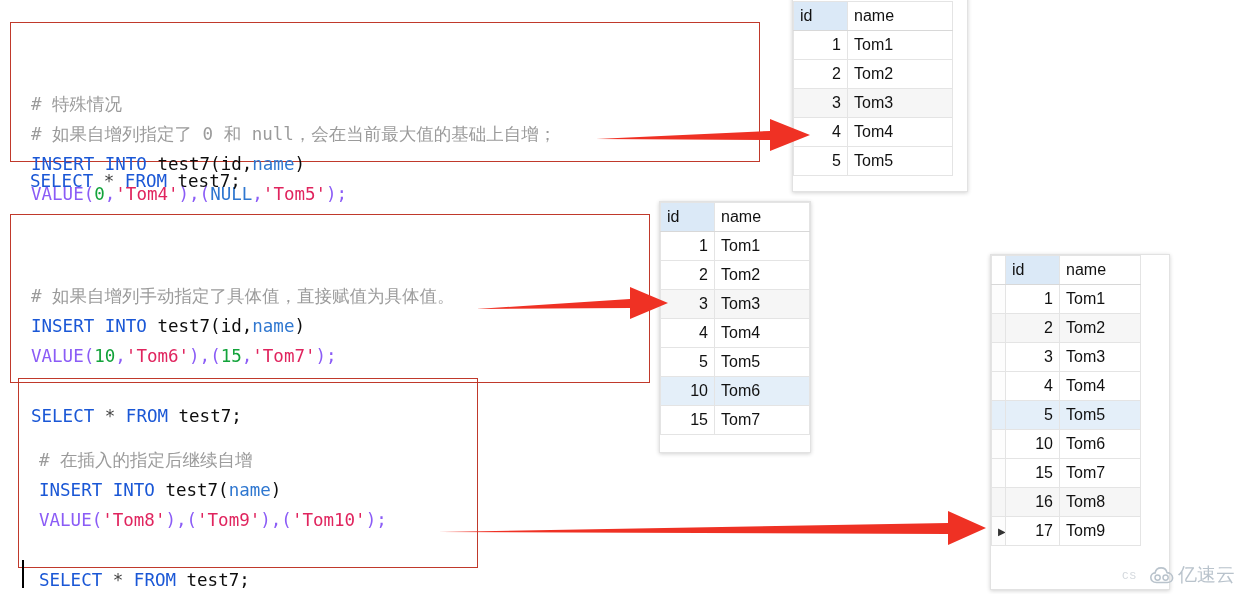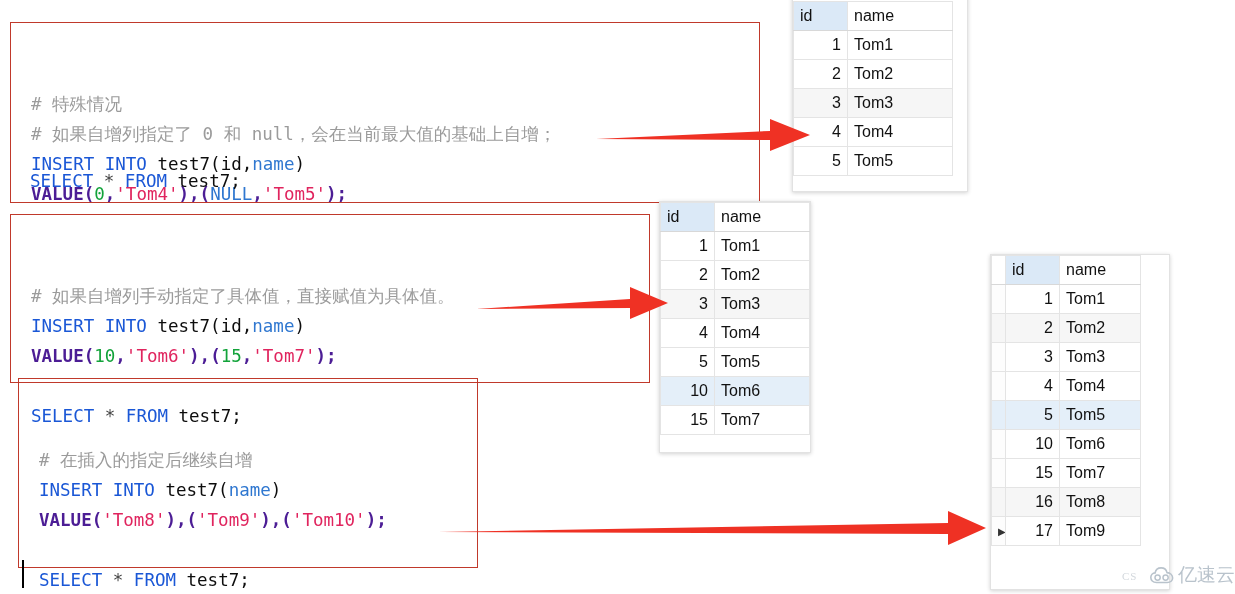--- a/index.html
+++ b/index.html
@@ -32,21 +32,21 @@
   .code-lines {
     padding: 6px 0 6px 20px;
   }
   .ln { height: 30px; }
   .cmt { color: #9b9b9b; }
   .kw  { color: #1a57d6; }
   .fn  { color: #0d0d0d; }
   .col { color: #2f77d0; }
   .num { color: #12a33a; }
   .str { color: #e0245e; }
-  .pun { color: #4c1d95; font-weight: bold; }
+  .pun { color: #8b5cf6; }
   .star { color: #444; }
 
   .outside-line {
     position: absolute;
     font-family: "DejaVu Sans Mono", monospace;
     font-size: 17.5px;
     line-height: 30px;
     white-space: pre;
   }
 
@@ -109,28 +109,28 @@
     align-items: center;
     gap: 4px;
     color: #b9c3cc;
     font-size: 19px;
     font-family: "DejaVu Sans", sans-serif;
   }
   .wm-cs {
     position: absolute;
     color: #d3d8dd;
     font-size: 11px;
-    font-family: Liberation Serif, serif;
+    font-family: Liberation Mono, monospace;
     letter-spacing: 1px;
   }
 </style>
 </head>
 <body>
 
-<div class="code-panel code-box" style="left:10px; top:22px; width:750px; height:181px;">
+<div class="code-panel code-box" style="left:10px; top:22px; width:750px; height:140px;">
   <div class="code-lines" id="cb0"><div class="ln"><span class="cmt"># 特殊情况</span></div><div class="ln"><span class="cmt"># 如果自增列指定了 0 和 null，会在当前最大值的基础上自增；</span></div><div class="ln"><span class="kw">INSERT INTO </span><span class="fn">test7(</span><span class="fn">id</span><span class="fn">,</span><span class="col">name</span><span class="fn">)</span></div><div class="ln"><span class="pun">VALUE(</span><span class="num">0</span><span class="pun">,</span><span class="str">'Tom4'</span><span class="pun">),(</span><span class="col">NULL</span><span class="pun">,</span><span class="str">'Tom5'</span><span class="pun">);</span></div></div>
 </div>
 <div class="outside-line" style="left:30px; top:166px;" id="cb0out"><span class="kw">SELECT </span><span class="star">*</span><span class="kw"> FROM </span><span class="fn">test7;</span></div>
 
 <div class="code-panel code-box" style="left:10px; top:214px; width:640px; height:169px;">
   <div class="code-lines" id="cb1"><div class="ln"><span class="cmt"># 如果自增列手动指定了具体值，直接赋值为具体值。</span></div><div class="ln"><span class="kw">INSERT INTO </span><span class="fn">test7(</span><span class="fn">id</span><span class="fn">,</span><span class="col">name</span><span class="fn">)</span></div><div class="ln"><span class="pun">VALUE(</span><span class="num">10</span><span class="pun">,</span><span class="str">'Tom6'</span><span class="pun">),(</span><span class="num">15</span><span class="pun">,</span><span class="str">'Tom7'</span><span class="pun">);</span></div><div class="ln">&nbsp;</div><div class="ln"><span class="kw">SELECT </span><span class="star">*</span><span class="kw"> FROM </span><span class="fn">test7;</span></div></div>
 </div>
 
 <div class="code-panel code-box" style="left:18px; top:378px; width:460px; height:190px;">
   <div class="code-lines" id="cb2"><div class="ln"><span class="cmt"># 在插入的指定后继续自增</span></div><div class="ln"><span class="kw">INSERT INTO </span><span class="fn">test7(</span><span class="col">name</span><span class="fn">)</span></div><div class="ln"><span class="pun">VALUE(</span><span class="str">'Tom8'</span><span class="pun">),(</span><span class="str">'Tom9'</span><span class="pun">),(</span><span class="str">'Tom10'</span><span class="pun">);</span></div><div class="ln">&nbsp;</div><div class="ln"><span class="kw">SELECT </span><span class="star">*</span><span class="kw"> FROM </span><span class="fn">test7;</span></div></div>

